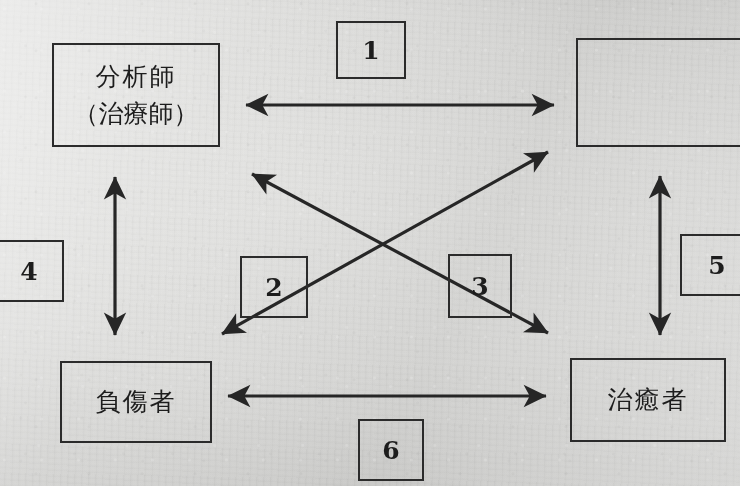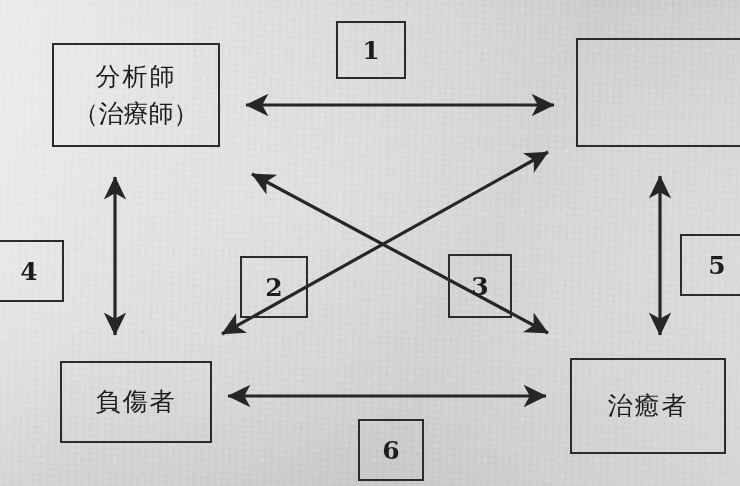--- a/index.html
+++ b/index.html
@@ -60,21 +60,21 @@
     line-height: 1.18;
     letter-spacing: 2px;
     white-space: nowrap;
     font-family: "DejaVu Sans", "Liberation Sans", sans-serif;
   }
   .node .line.sub { letter-spacing: 0px; margin-top: 7px; }
 
   #node-analyst { left: 52px;  top: 43px;  width: 168px; height: 104px; }
   #node-patient { left: 576px; top: 38px;  width: 172px; height: 109px; }
   #node-wounded { left: 52px;  top: 361px; width: 152px; height: 82px; margin-left: 8px;  }
-  #node-healer  { left: 570px; top: 358px; width: 156px; height: 96px;  }
+  #node-healer  { left: 570px; top: 358px; width: 156px; height: 84px;  }
 
   
   .numbox {
     position: absolute;
     border: 2.5px solid #2b2b2b;
     background: transparent;
     display: flex;
     align-items: center;
     justify-content: center;
     font-size: 25px;

